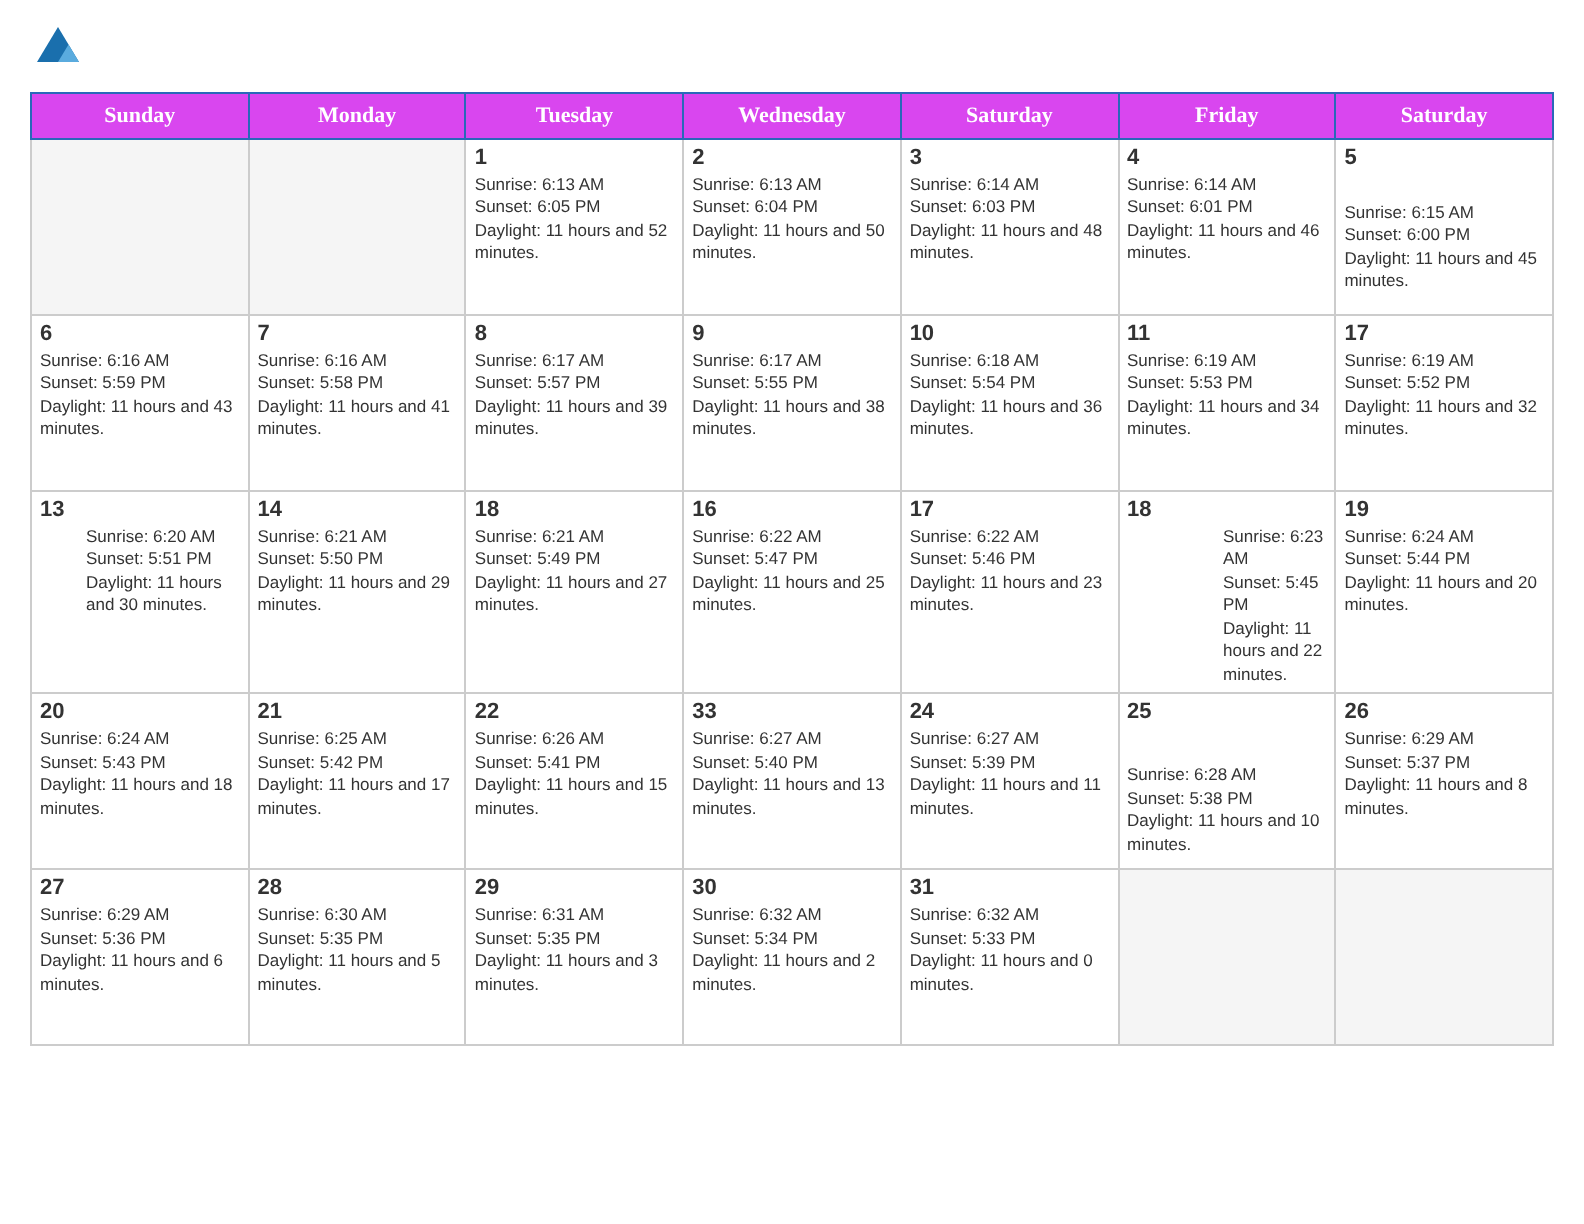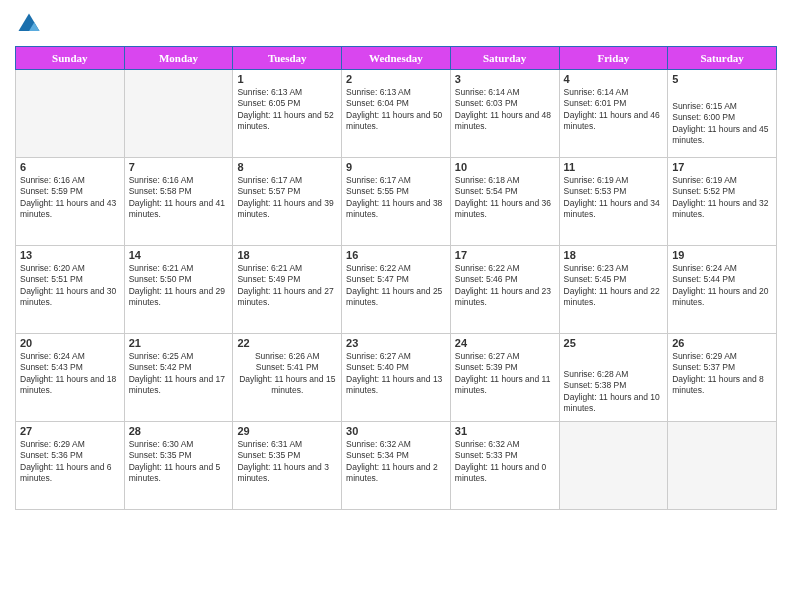--- a/index.html
+++ b/index.html
@@ -198,21 +198,21 @@
           <td>
             <div class="day-num">17</div>
             <div class="cell-info" style="white-space: pre-line;">Sunrise: 6:19 AM
 Sunset: 5:52 PM
 Daylight: 11 hours and 32 minutes.</div>
           </td>
         </tr>
         <tr>
           <td>
             <div class="day-num">13</div>
-            <div class="cell-info" style="white-space: pre-line;">Sunrise: 6:20 AM
+            <div class="cell-info" style="white-space: pre-line; margin-left: 23px;">Sunrise: 6:20 AM
 Sunset: 5:51 PM
 Daylight: 11 hours and 30 minutes.</div>
           </td>
           <td>
             <div class="day-num">14</div>
             <div class="cell-info" style="white-space: pre-line;">Sunrise: 6:21 AM
 Sunset: 5:50 PM
 Daylight: 11 hours and 29 minutes.</div>
           </td>
           <td>
@@ -228,21 +228,21 @@
 Daylight: 11 hours and 25 minutes.</div>
           </td>
           <td>
             <div class="day-num">17</div>
             <div class="cell-info" style="white-space: pre-line;">Sunrise: 6:22 AM
 Sunset: 5:46 PM
 Daylight: 11 hours and 23 minutes.</div>
           </td>
           <td>
             <div class="day-num">18</div>
-            <div class="cell-info" style="white-space: pre-line;">Sunrise: 6:23 AM
+            <div class="cell-info" style="white-space: pre-line; margin-left: 48px;">Sunrise: 6:23 AM
 Sunset: 5:45 PM
 Daylight: 11 hours and 22 minutes.</div>
           </td>
           <td>
             <div class="day-num">19</div>
             <div class="cell-info" style="white-space: pre-line;">Sunrise: 6:24 AM
 Sunset: 5:44 PM
 Daylight: 11 hours and 20 minutes.</div>
           </td>
         </tr>
@@ -254,26 +254,26 @@
 Daylight: 11 hours and 18 minutes.</div>
           </td>
           <td>
             <div class="day-num">21</div>
             <div class="cell-info" style="white-space: pre-line;">Sunrise: 6:25 AM
 Sunset: 5:42 PM
 Daylight: 11 hours and 17 minutes.</div>
           </td>
           <td>
             <div class="day-num">22</div>
-            <div class="cell-info" style="white-space: pre-line; text-align: center;">Sunrise: 6:26 AM
+            <div class="cell-info" style="white-space: pre-line;">Sunrise: 6:26 AM
 Sunset: 5:41 PM
 Daylight: 11 hours and 15 minutes.</div>
           </td>
           <td>
-            <div class="day-num">23</div>
+            <div class="day-num">33</div>
             <div class="cell-info" style="white-space: pre-line;">Sunrise: 6:27 AM
 Sunset: 5:40 PM
 Daylight: 11 hours and 13 minutes.</div>
           </td>
           <td>
             <div class="day-num">24</div>
             <div class="cell-info" style="white-space: pre-line;">Sunrise: 6:27 AM
 Sunset: 5:39 PM
 Daylight: 11 hours and 11 minutes.</div>
           </td>

